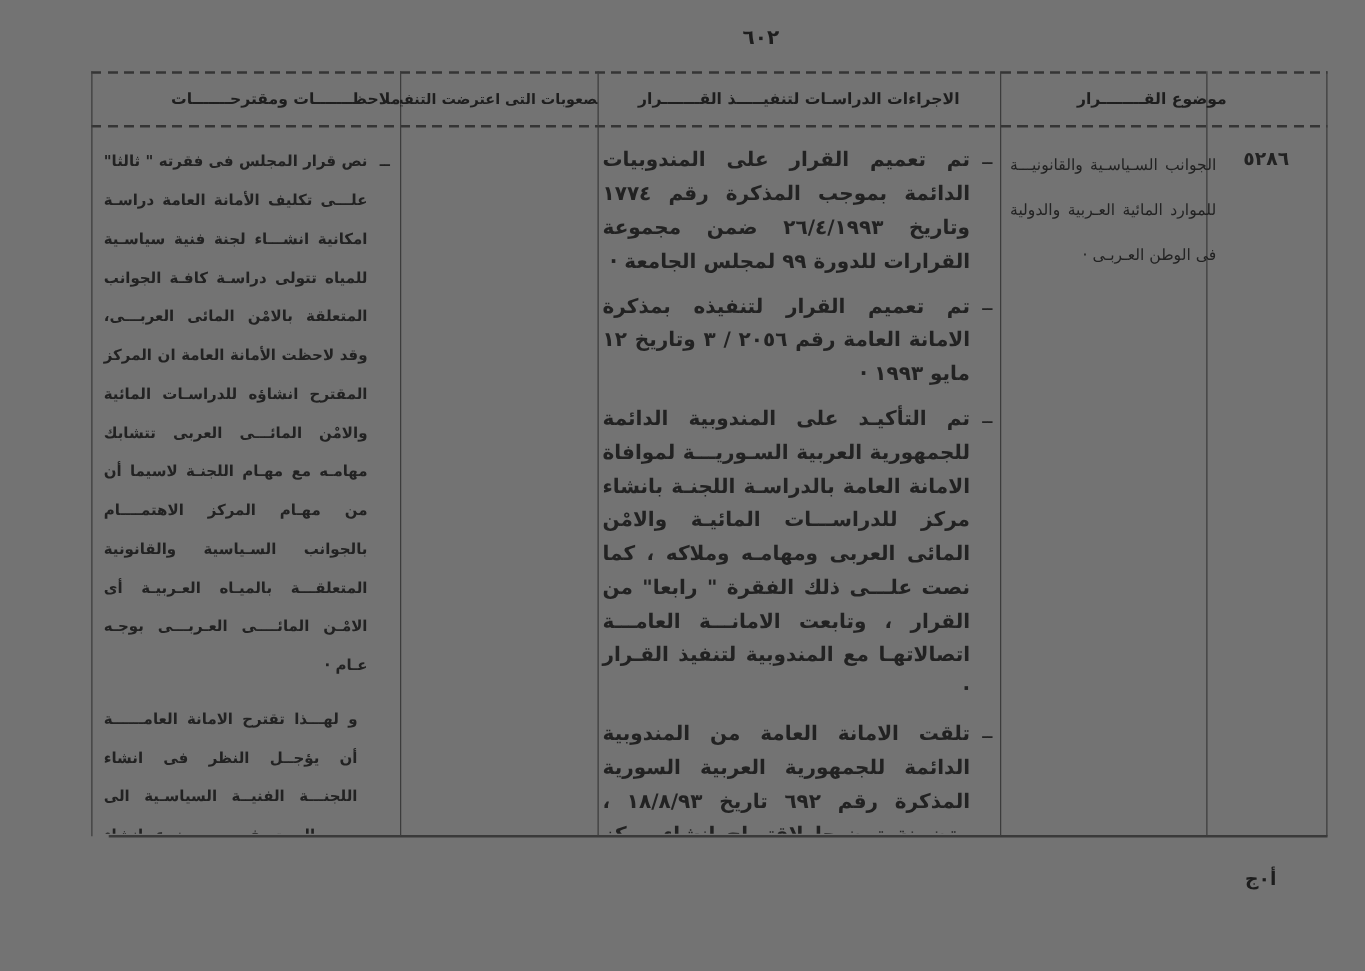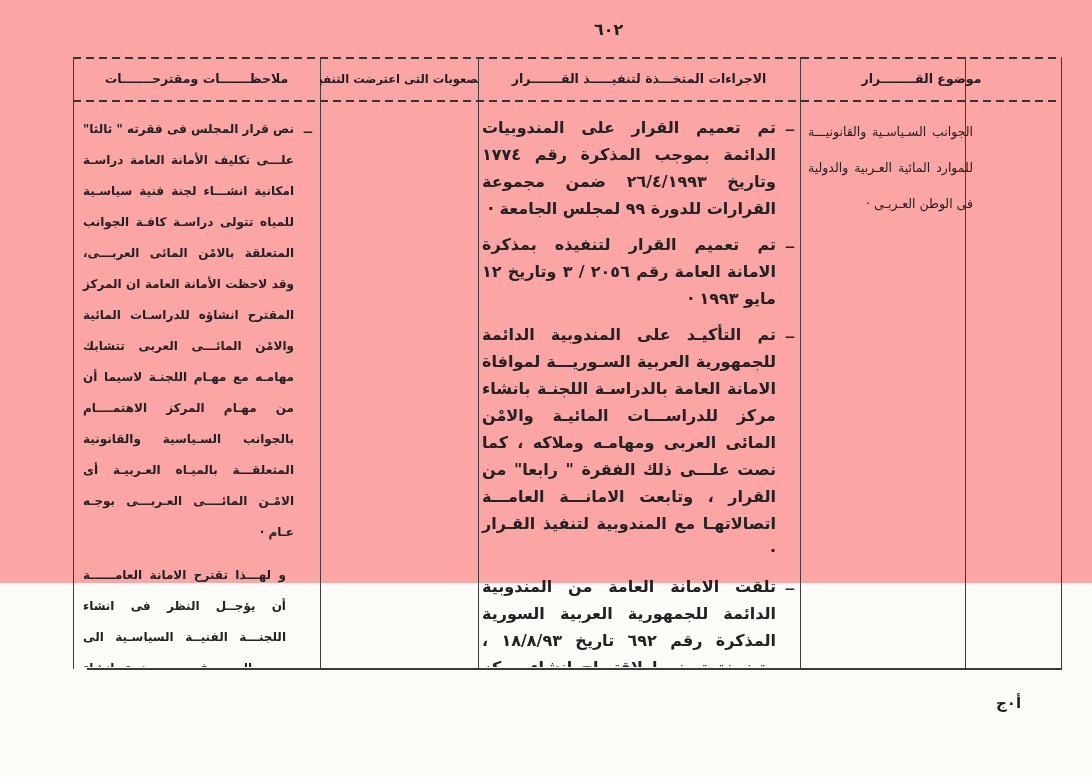--- a/index.html
+++ b/index.html
@@ -4,21 +4,21 @@
 <style>
   html,body{margin:0;padding:0;}
   body{
     width:1092px;height:777px;
     background:#fbfbf8;
     font-family:"DejaVu Sans", sans-serif;
     color:#222;
     direction:rtl;
     overflow:hidden;
   }
-  .page{position:relative;width:1092px;height:583px;background:#fca5a5;}
+  .page{position:relative;width:1092px;height:777px;background:#737373;}
   .pagenum{
     position:absolute;top:20px;left:594px;
     font-size:16px;font-weight:bold;letter-spacing:3px;color:#1d1d1d;
   }
   .corner{
     position:absolute;top:694px;left:996px;
     font-size:15px;font-weight:bold;color:#1d1d1d;
   }
   .table{position:absolute;top:57px;left:73px;width:989px;height:613px;}
   .hline{
@@ -38,21 +38,21 @@
   .hcell{
     position:absolute;top:0;height:43px;
     display:flex;align-items:center;justify-content:center;
     font-size:12.5px;font-weight:bold;white-space:nowrap;overflow:hidden;
     color:#1e1e1e;
   }
   .h-number{left:892px;width:96px;}
   .h-subject{left:727px;width:165px;margin-left:39px;}
   .h-actions{left:405px;width:322px;}
   .h-obstacles{left:247px;width:158px;font-size:11.5px;}
-  .h-notes{left:0;width:247px;}
+  .h-notes{left:0;width:247px;padding-left:32px;}
   .bcell{position:absolute;top:45px;bottom:3px;overflow:hidden;}
   .c-number{
     left:892px;width:96px;text-align:center;padding-top:16px;
     font-size:15px;font-weight:bold;letter-spacing:3px;
   }
   .c-subject{left:727px;width:165px;padding:12px 10px 0 8px;}
   .c-subject p{
     margin:0;font-size:12.5px;font-weight:normal;line-height:36px;
     text-align:justify;
   }
@@ -89,24 +89,25 @@
     <div class="bottomline"></div>
 
     <div class="v v0"></div>
     <div class="v v1"></div>
     <div class="v v2"></div>
     <div class="v v3"></div>
     <div class="v v4"></div>
     <div class="v v5"></div>
 
     <div class="hcell h-subject">موضوع  القــــــــرار</div>
-    <div class="hcell h-actions">الاجراءات المتخـــذة  لتنفيـــــذ  القـــــــرار</div>
+    <div class="hcell h-actions">الاجراءات الدراسـات  لتنفيـــــذ  القـــــــرار</div>
     <div class="hcell h-obstacles">الصعوبات التى اعترضت التنفيذ</div>
     <div class="hcell h-notes">ملاحظـــــــات  ومقترحـــــــات</div>
 
+    <div class="bcell c-number">٥٢٨٦</div>
 
     <div class="bcell c-subject">
       <p>الجوانب السـياسـية والقانونيـــة للموارد المائية العـربية والدولية فى الوطن العـربـى ·</p>
     </div>
 
     <div class="bcell c-actions">
       <div class="action">
         <span class="dash">ــ</span>
         <div class="atext">تم تعميم القرار على المندوبيات الدائمة بموجب المذكرة رقم ١٧٧٤ وتاريخ ٢٦/٤/١٩٩٣ ضمن مجموعة القرارات للدورة ٩٩ لمجلس الجامعة ·</div>
       </div>

